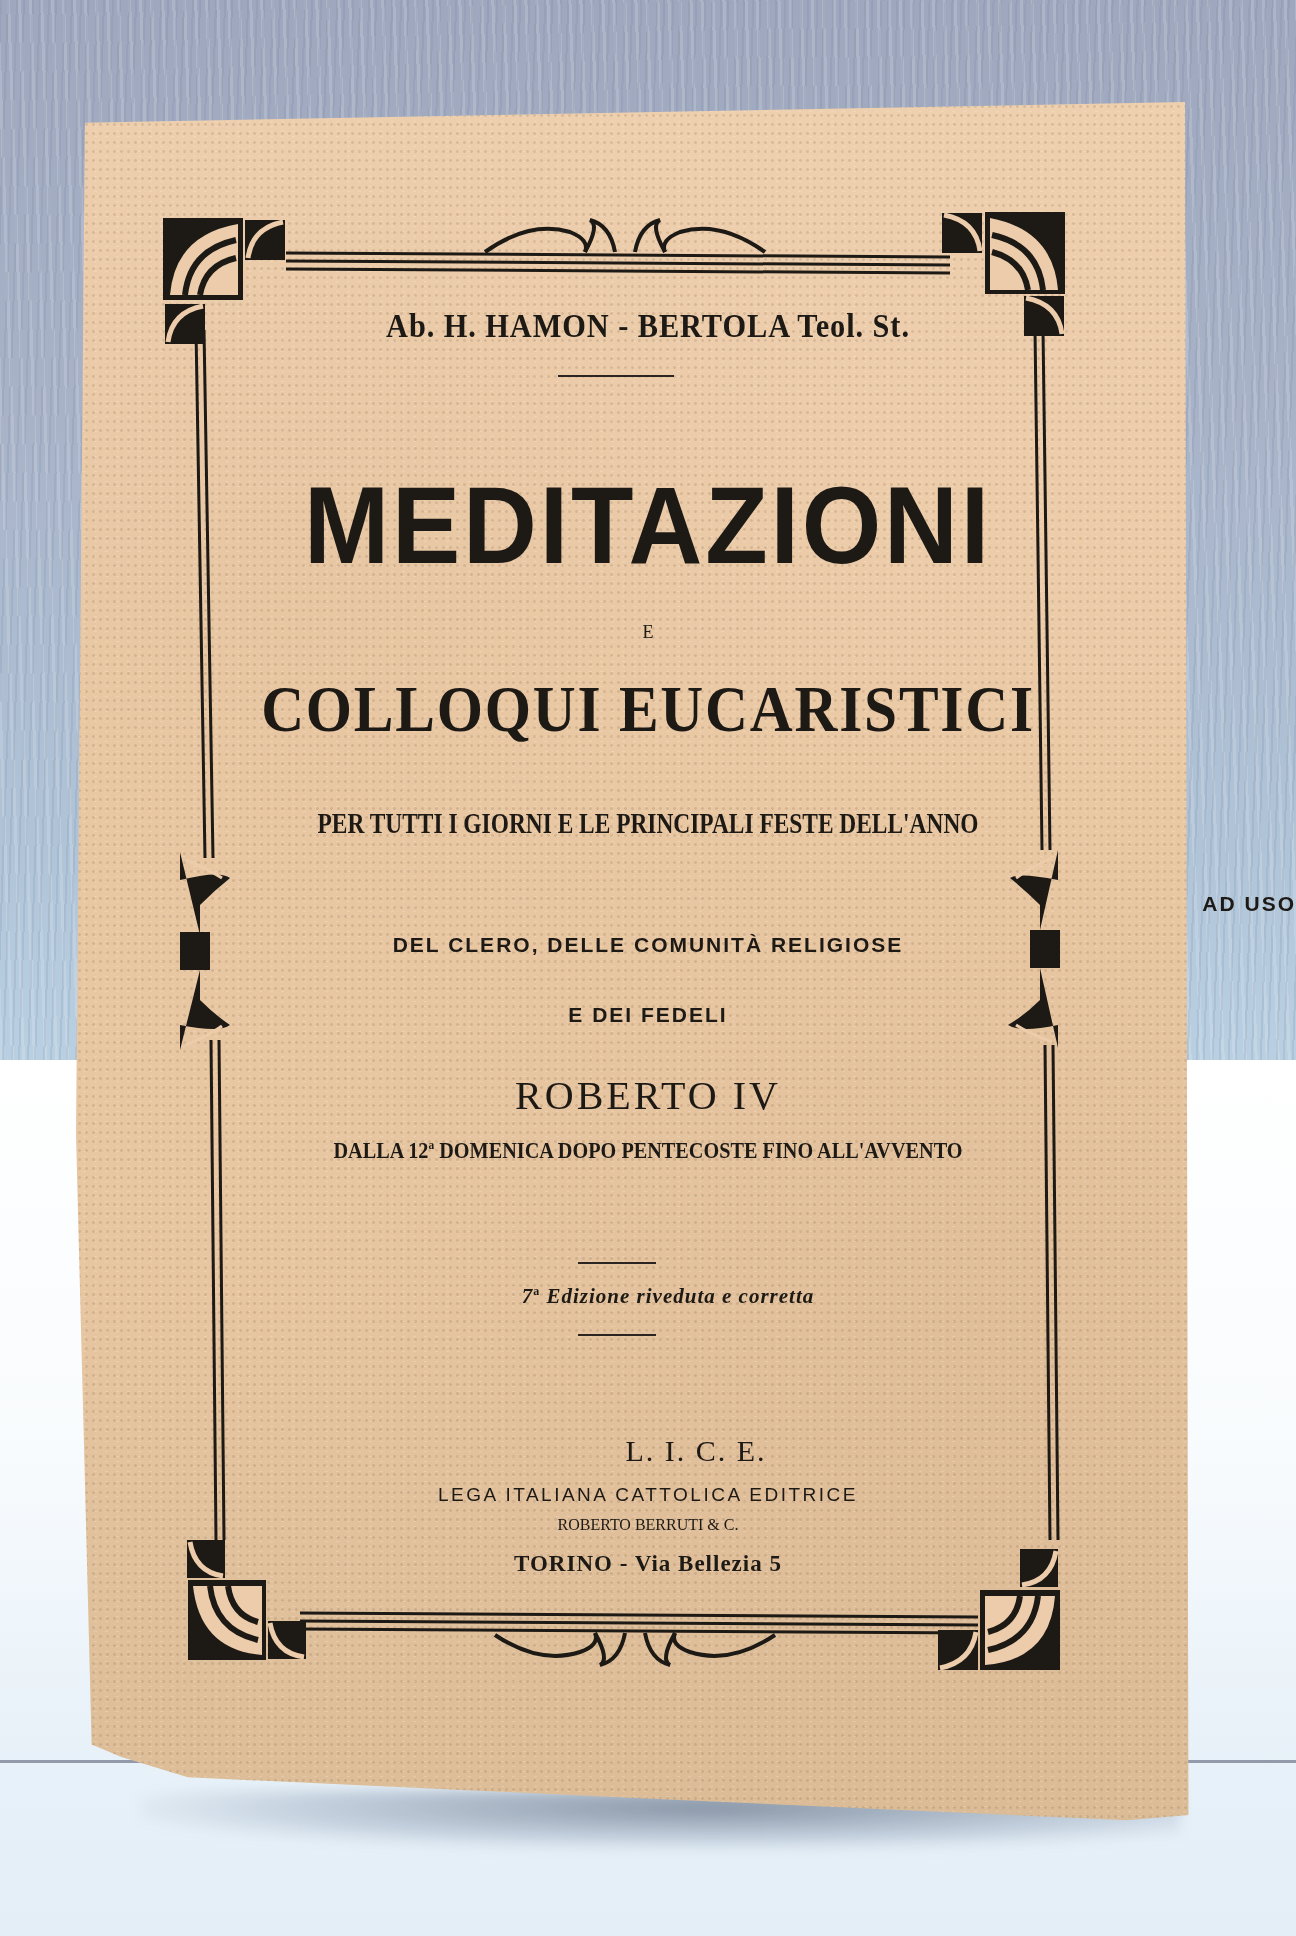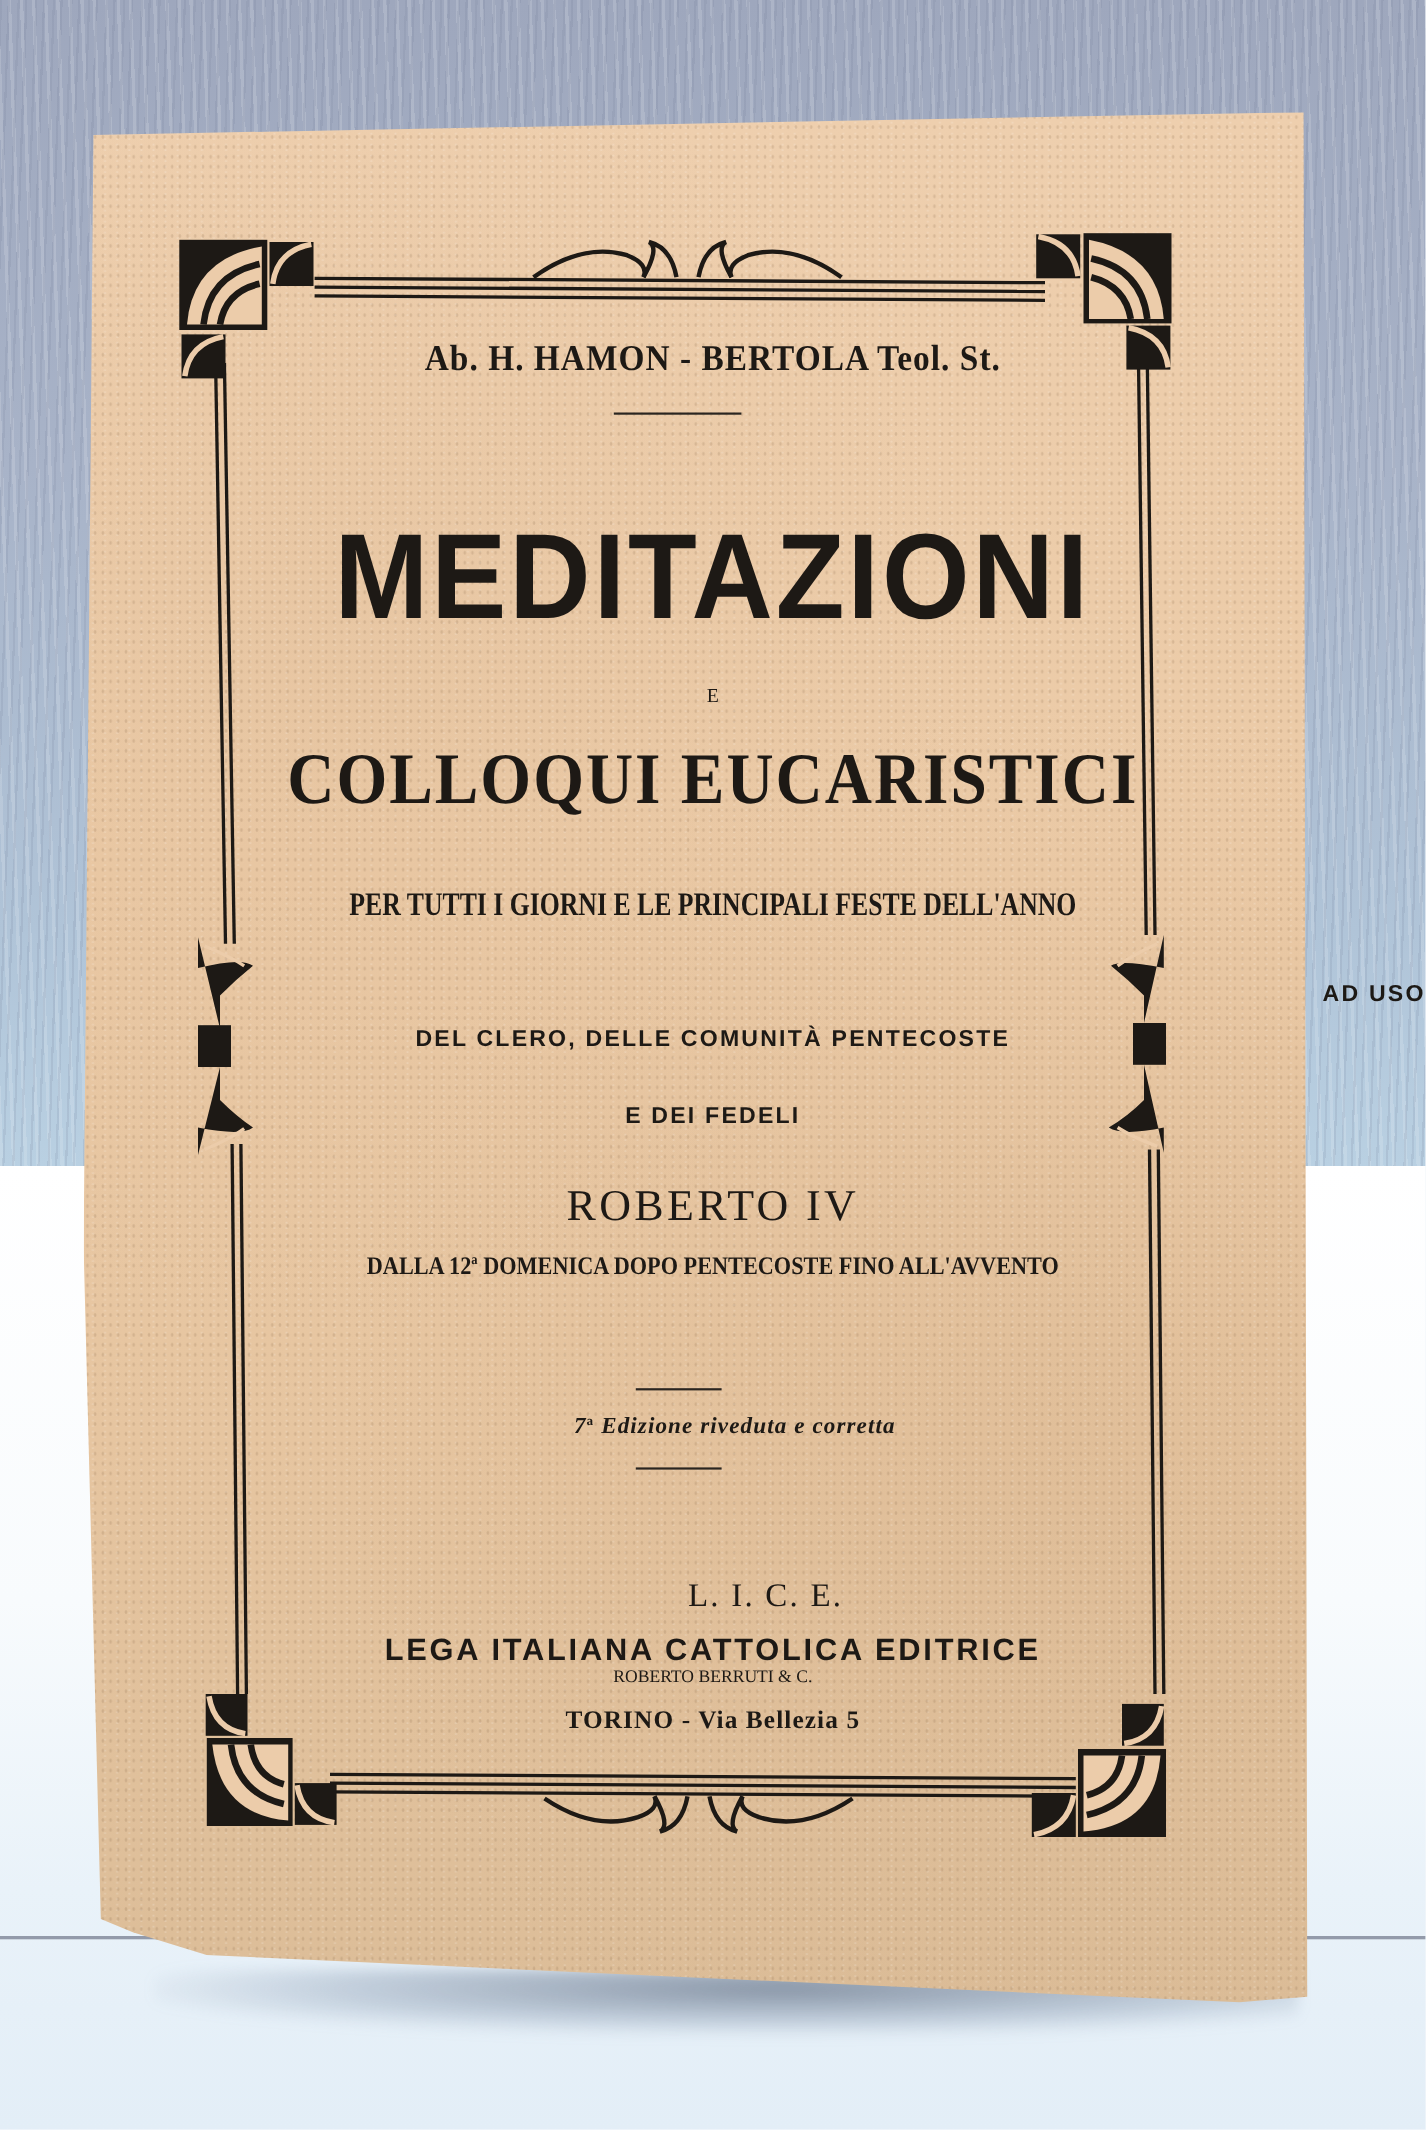--- a/index.html
+++ b/index.html
@@ -60,21 +60,21 @@
   .usage { font-family: "Liberation Sans", sans-serif; font-size: 21px; font-weight: bold; letter-spacing: 2px; }
   .u1 { top: 892px; text-align: right; }
   .u2 { top: 933px; }
   .u3 { top: 1003px; }
   .volume { top: 1072px; font-family: "Liberation Serif", serif; font-size: 40px; letter-spacing: 3px; }
   .range { top: 1137px; font-family: "Liberation Serif", serif; font-size: 23px; font-weight: bold; transform: scaleX(0.88); }
   .range sup { font-size: 13px; vertical-align: 9px; }
   .edition { top: 1284px; font-family: "Liberation Serif", serif; font-size: 21px; font-style: italic; font-weight: bold; letter-spacing: 1px; padding-left: 20px; }
   .edition sup { font-size: 12px; vertical-align: 8px; font-style: normal; }
   .pub-abbr { top: 1434px; font-family: "Liberation Serif", serif; font-size: 30px; letter-spacing: 2px; margin-left: 48px; }
-  .pub-name { top: 1484px; font-family: "Liberation Sans", sans-serif; font-size: 28px; font-weight: bold; letter-spacing: 2.5px; text-align: center; }
+  .pub-name { top: 1484px; font-family: "Liberation Sans", sans-serif; font-size: 19px; font-weight: normal; letter-spacing: 2.5px; text-align: center; }
   .pub-printer { top: 1516px; font-family: "Liberation Serif", serif; font-size: 16px; }
   .pub-address { top: 1551px; font-family: "Liberation Serif", serif; font-size: 23px; font-weight: bold; letter-spacing: 1px; }
 </style>
 </head>
 <body>
 
 <div class="wall"></div>
 <div class="table"></div>
 <div class="table-line"></div>
 <div class="shadow"></div>
@@ -177,21 +177,21 @@
 <div class="txt author">Ab. H. HAMON - BERTOLA Teol. St.</div>
 <div class="rule" style="left:558px; top:375px; width:116px;"></div>
 
 <div class="txt title-main">MEDITAZIONI</div>
 <div class="txt title-and">E</div>
 <div class="txt title-sub">COLLOQUI EUCARISTICI</div>
 
 <div class="txt purpose">PER TUTTI I GIORNI E LE PRINCIPALI FESTE DELL'ANNO</div>
 
 <div class="txt usage u1">AD USO</div>
-<div class="txt usage u2">DEL CLERO, DELLE COMUNITÀ PENTECOSTE</div>
+<div class="txt usage u2">DEL CLERO, DELLE COMUNITÀ RELIGIOSE</div>
 <div class="txt usage u3">E DEI FEDELI</div>
 
 <div class="txt volume">ROBERTO IV</div>
 <div class="txt range"><span>DALLA 12</span><sup>a</sup><span> DOMENICA DOPO PENTECOSTE FINO ALL'AVVENTO</span></div>
 
 <div class="rule" style="left:578px; top:1262px; width:78px;"></div>
 <div class="txt edition"><span>7</span><sup>a</sup><span> Edizione riveduta e corretta</span></div>
 <div class="rule" style="left:578px; top:1334px; width:78px;"></div>
 
 <div class="txt pub-abbr">L. I. C. E.</div>

